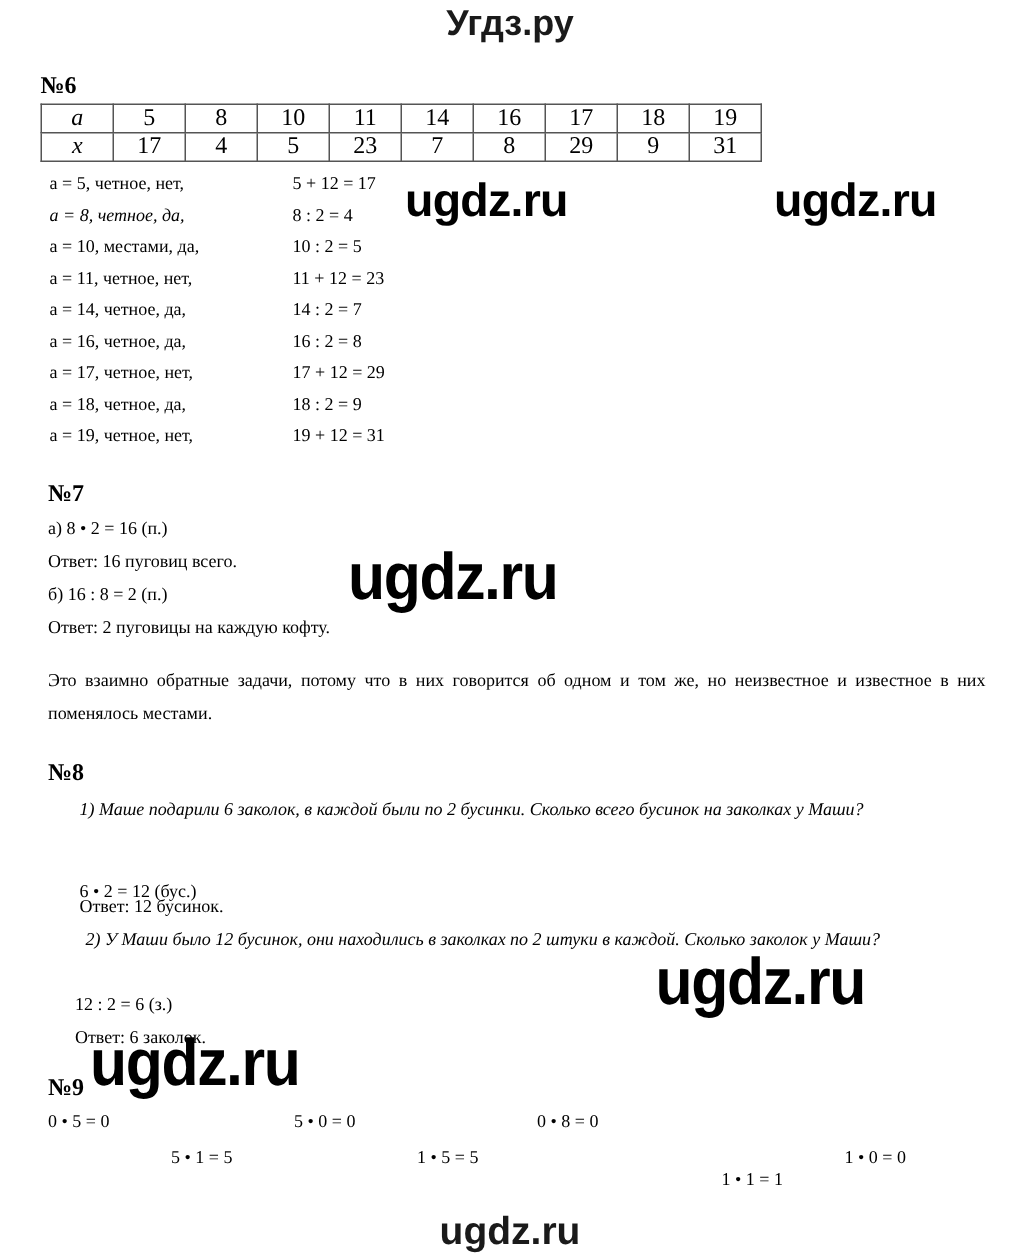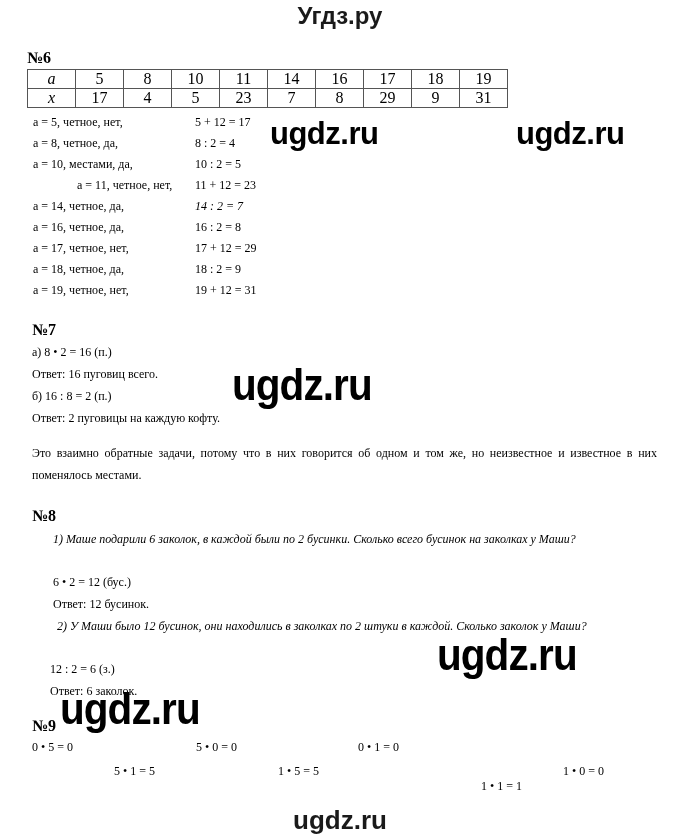--- a/index.html
+++ b/index.html
@@ -50,57 +50,57 @@
     <td class="val">29</td>
     <td class="val">9</td>
     <td class="val">31</td>
   </tr>
 </tbody>
   </table>
 
 <div>
   <div class="abs txt" style="left:33px; top:112px;">a = 5, четное, нет,</div>
   <div class="abs txt" style="left:195px; top:112px;">5 + 12 = 17</div>
-  <div class="abs txt" style="left:33px; top:133px;">a = 8, четное, да,</div>
+  <div class="abs txt" style="left:33px; top:133px;font-style:italic;">a = 8, четное, да,</div>
   <div class="abs txt" style="left:195px; top:133px;">8 : 2 = 4</div>
   <div class="abs txt" style="left:33px; top:154px;">a = 10, местами, да,</div>
   <div class="abs txt" style="left:195px; top:154px;">10 : 2 = 5</div>
-  <div class="abs txt" style="left:33px; top:175px;margin-left:44px;">a = 11, четное, нет,</div>
+  <div class="abs txt" style="left:33px; top:175px;">a = 11, четное, нет,</div>
   <div class="abs txt" style="left:195px; top:175px;text-align:center;">11 + 12 = 23</div>
   <div class="abs txt" style="left:33px; top:196px;">a = 14, четное, да,</div>
-  <div class="abs txt" style="left:195px; top:196px;font-style:italic;">14 : 2 = 7</div>
+  <div class="abs txt" style="left:195px; top:196px;">14 : 2 = 7</div>
   <div class="abs txt" style="left:33px; top:217px;">a = 16, четное, да,</div>
   <div class="abs txt" style="left:195px; top:217px;">16 : 2 = 8</div>
   <div class="abs txt" style="left:33px; top:238px;">a = 17, четное, нет,</div>
   <div class="abs txt" style="left:195px; top:238px;">17 + 12 = 29</div>
   <div class="abs txt" style="left:33px; top:259px;">a = 18, четное, да,</div>
   <div class="abs txt" style="left:195px; top:259px;">18 : 2 = 9</div>
   <div class="abs txt" style="left:33px; top:280px;">a = 19, четное, нет,</div>
   <div class="abs txt" style="left:195px; top:280px;">19 + 12 = 31</div>
 </div>
 
 <div class="abs hdr" style="left:32px; top:321px;">№7</div>
 <div class="abs txt" style="left:32px; top:342px;">а) 8 • 2 = 16 (п.)</div>
 <div class="abs txt" style="left:32px; top:364px;">Ответ: 16 пуговиц всего.</div>
 <div class="abs txt" style="left:32px; top:386px;">б) 16 : 8 = 2 (п.)</div>
 <div class="abs txt" style="left:32px; top:408px;">Ответ: 2 пуговицы на каждую кофту.</div>
 <div class="abs txt just" style="left:32px; top:442px; line-height:22px;">Это взаимно обратные задачи, потому что в них говорится об одном и том же, но неизвестное и известное в них поменялось местами.</div>
 
 <div class="abs hdr" style="left:32px; top:507px;">№8</div>
 <div class="abs txt it just" style="left:32px; top:529px; line-height:21px; text-indent:21px;">1) Маше подарили 6 заколок, в каждой были по 2 бусинки. Сколько всего бусинок на заколках у Маши?</div>
-<div class="abs txt" style="left:53px; top:572px;">6 • 2 = 12 (бус.)</div>
+<div class="abs txt" style="left:53px; top:584px;">6 • 2 = 12 (бус.)</div>
 <div class="abs txt" style="left:53px; top:594px;">Ответ: 12 бусинок.</div>
 <div class="abs txt it just" style="left:32px; top:615px; line-height:22px; text-indent:25px;">2) У Маши было 12 бусинок, они находились в заколках по 2 штуки в каждой. Сколько заколок у Маши?</div>
 <div class="abs txt" style="left:50px; top:659px;">12 : 2 = 6 (з.)</div>
 <div class="abs txt" style="left:50px; top:681px;">Ответ: 6 заколок.</div>
 
 <div class="abs hdr" style="left:32px; top:717px;">№9</div>
 <div class="abs txt" style="left:32px; top:737px;">0 • 5 = 0</div>
 <div class="abs txt" style="left:196px; top:737px;">5 • 0 = 0</div>
-<div class="abs txt" style="left:358px; top:737px;">0 • 1 = 0</div>
+<div class="abs txt" style="left:358px; top:737px;">0 • 8 = 0</div>
 <div class="abs txt" style="left:481px; top:756px;margin-top:20px;">1 • 1 = 1</div>
 <div class="abs txt" style="left:114px; top:761px;">5 • 1 = 5</div>
 <div class="abs txt" style="left:278px; top:761px;">1 • 5 = 5</div>
 <div class="abs txt" style="left:563px; top:761px;">1 • 0 = 0</div>
 
 <div class="abs wm wm-sm" style="left:270px; top:116px;">ugdz.ru</div>
 <div class="abs wm wm-sm" style="left:516px; top:116px;">ugdz.ru</div>
 <div class="abs wm wm-lg" style="left:232px; top:360px;">ugdz.ru</div>
 <div class="abs wm wm-lg" style="left:437px; top:630px;">ugdz.ru</div>
 <div class="abs wm wm-lg" style="left:60px; top:684px;">ugdz.ru</div>

